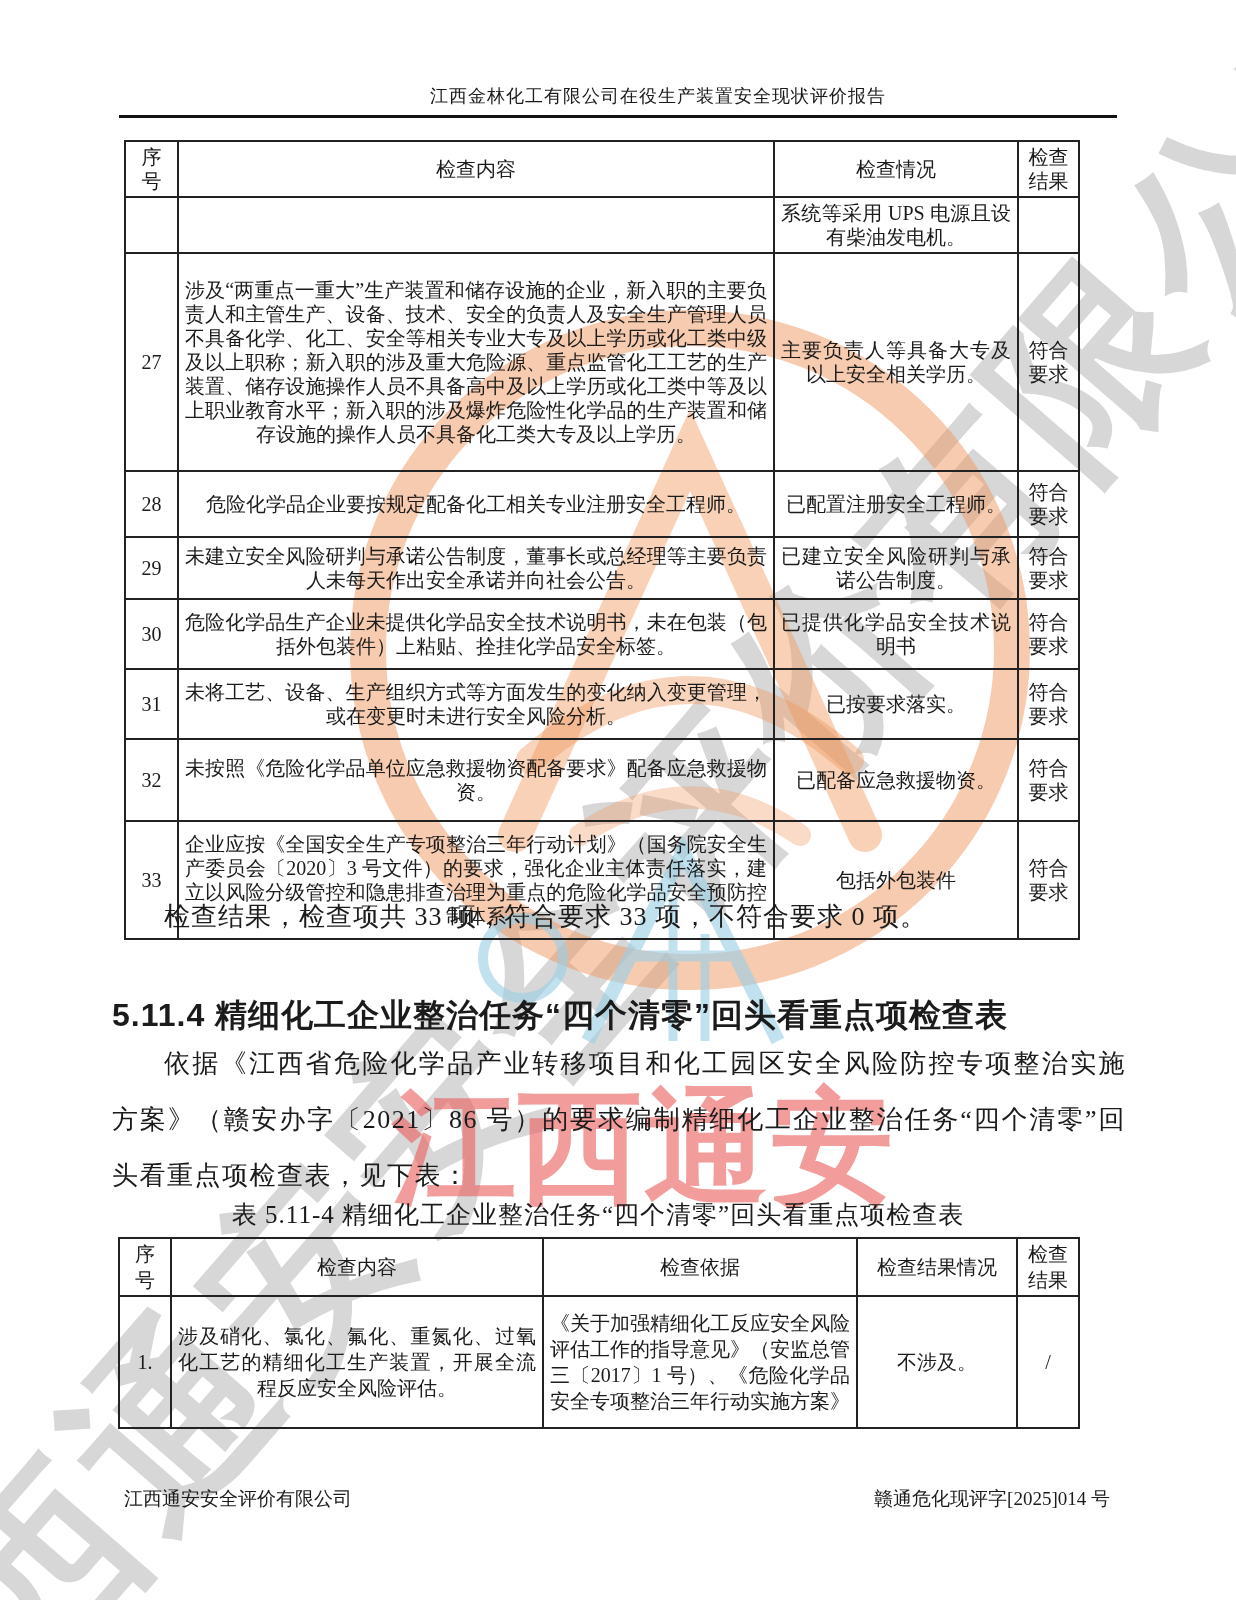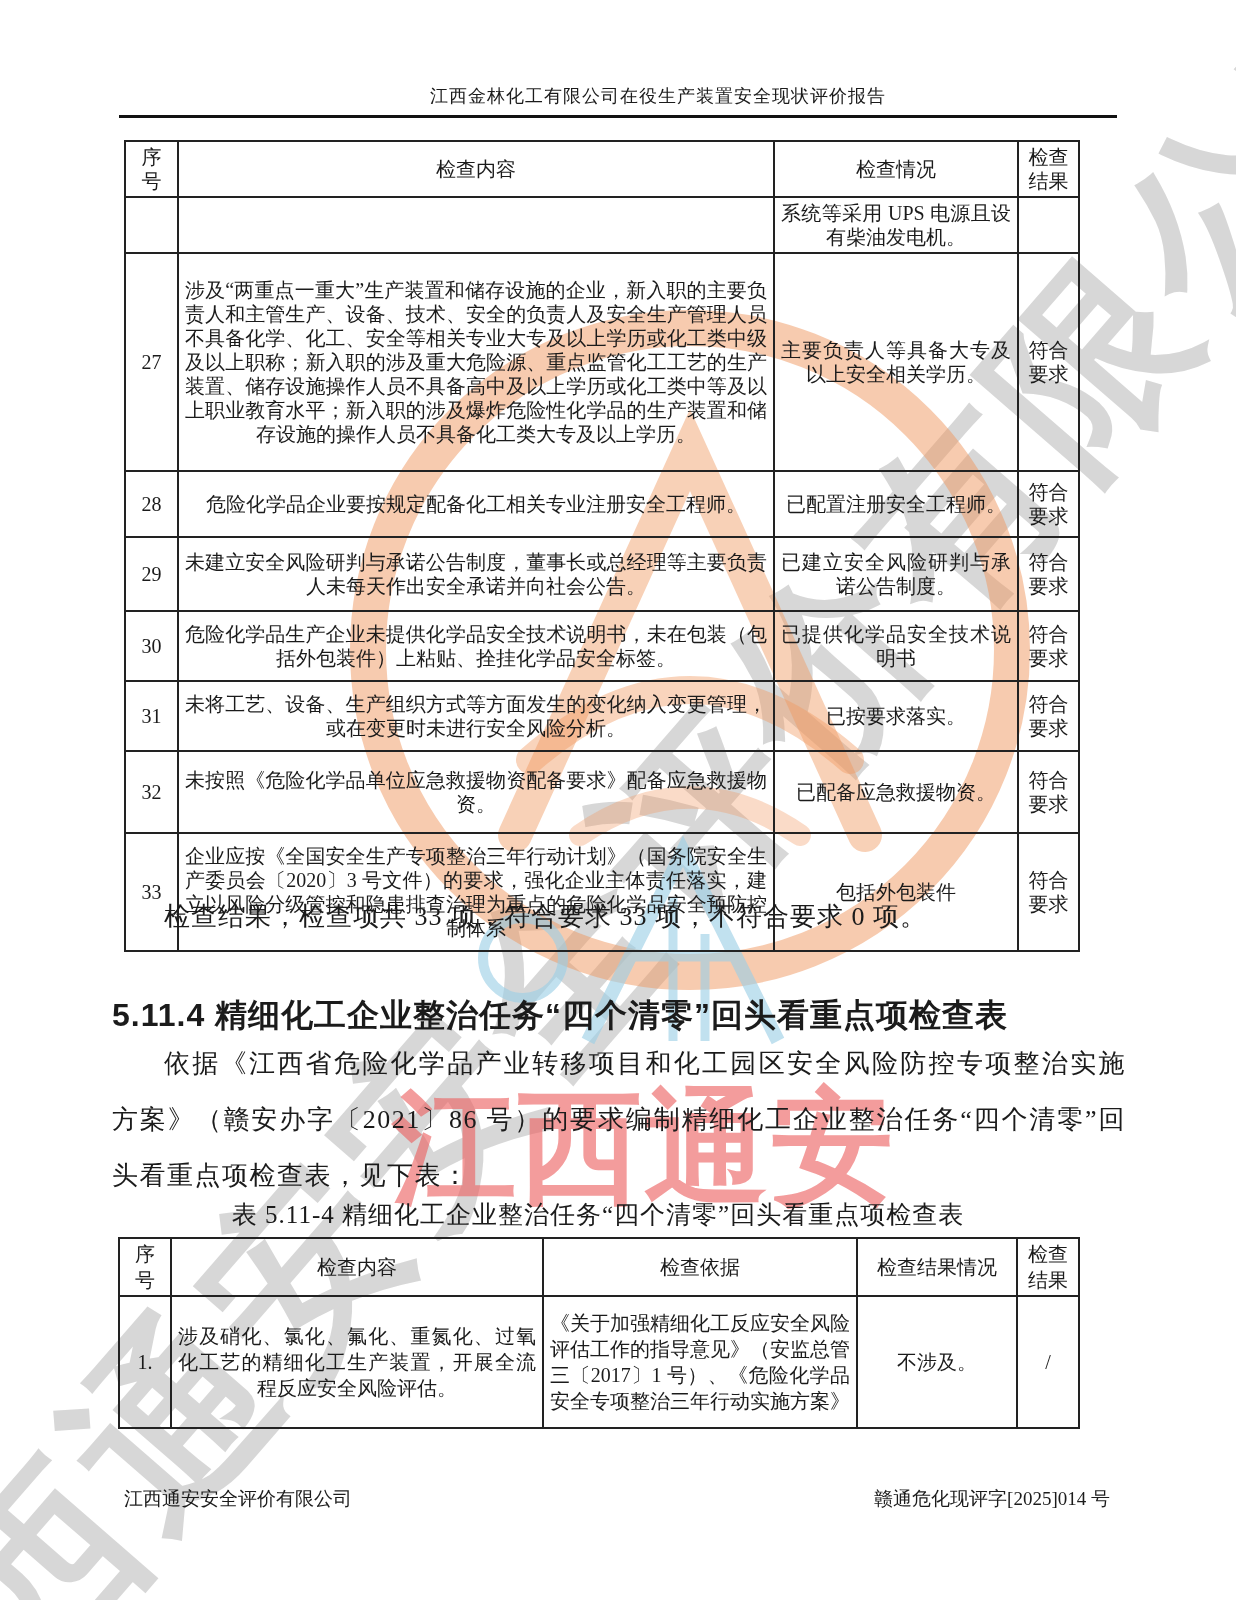--- a/index.html
+++ b/index.html
@@ -113,21 +113,21 @@
         <td class="jc">涉及“两重点一重大”生产装置和储存设施的企业，新入职的主要负责人和主管生产、设备、技术、安全的负责人及安全生产管理人员不具备化学、化工、安全等相关专业大专及以上学历或化工类中级及以上职称；新入职的涉及重大危险源、重点监管化工工艺的生产装置、储存设施操作人员不具备高中及以上学历或化工类中等及以上职业教育水平；新入职的涉及爆炸危险性化学品的生产装置和储存设施的操作人员不具备化工类大专及以上学历。</td>
         <td class="jc">主要负责人等具备大专及以上安全相关学历。</td>
         <td class="ctr pad8">符合要求</td>
       </tr>
       <tr style="height:66px">
         <td class="ctr">28</td>
         <td class="jc">危险化学品企业要按规定配备化工相关专业注册安全工程师。</td>
         <td class="jc">已配置注册安全工程师。</td>
         <td class="ctr pad8">符合要求</td>
       </tr>
-      <tr style="height:74px">
+      <tr style="height:62px">
         <td class="ctr">29</td>
         <td class="jc">未建立安全风险研判与承诺公告制度，董事长或总经理等主要负责人未每天作出安全承诺并向社会公告。</td>
         <td class="jc">已建立安全风险研判与承诺公告制度。</td>
         <td class="ctr pad8">符合要求</td>
       </tr>
       <tr style="height:70px">
         <td class="ctr">30</td>
         <td class="jc">危险化学品生产企业未提供化学品安全技术说明书，未在包装（包括外包装件）上粘贴、拴挂化学品安全标签。</td>
         <td class="jc">已提供化学品安全技术说明书</td>
         <td class="ctr pad8">符合要求</td>

